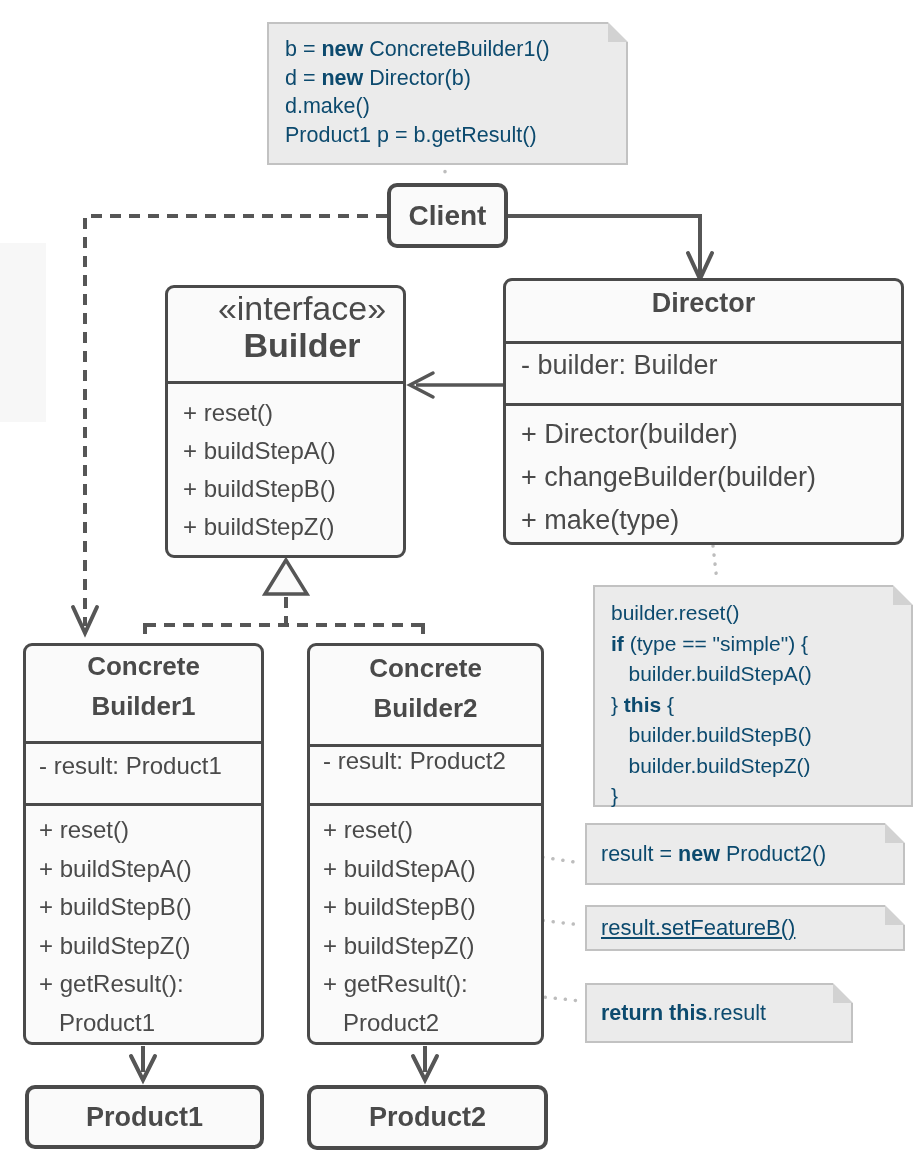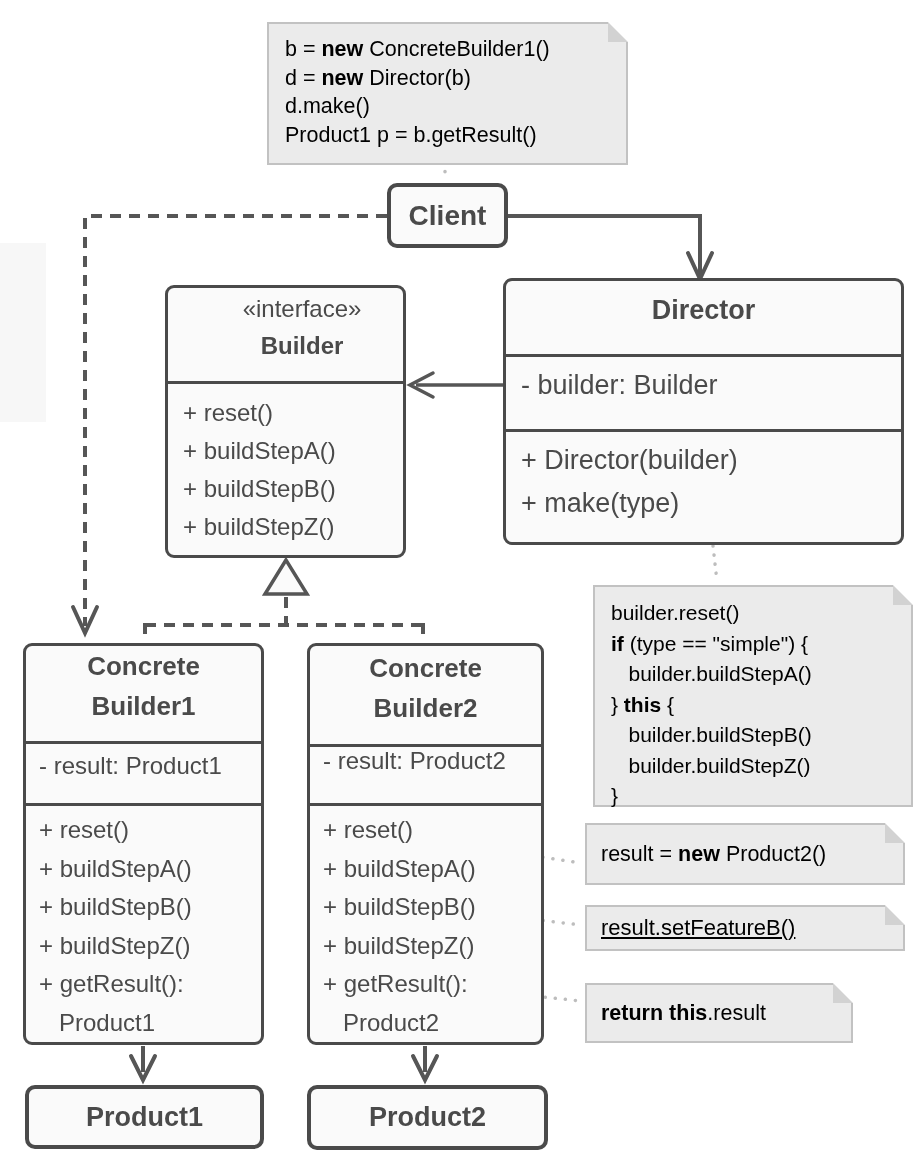--- a/index.html
+++ b/index.html
@@ -24,21 +24,21 @@
   .small-box{
     position:absolute;box-sizing:border-box;
     background:#fafafa;border:4px solid #4a4a4a;border-radius:10px;
     display:flex;align-items:center;justify-content:center;
     font-weight:bold;
   }
   
   .note{
     position:absolute;box-sizing:border-box;
     background:#ebebeb;border:2px solid #c2c2c2;
-    color:#000000;
+    color:#0c4a6e;
   }
   .note::after{
     content:"";position:absolute;top:-2px;right:-2px;width:0;height:0;
     border-style:solid;border-width:0 20px 20px 0;
     border-color:transparent #ffffff #d2d2d2 transparent;
   }
   .cline{white-space:pre;}
   .bold{font-weight:bold;}
   .code-note{padding:11px 8px 0 16px;}
   .tag-note{display:flex;align-items:center;padding-left:14px;}
@@ -128,33 +128,33 @@
 
 <div class="note tag-note" style="left:585px;top:983px;width:268px;height:60px;font-size:21.5px;">
     <div class="cline"><span class="bold">return this</span><span>.result</span></div>
   </div>
 
 <div class="small-box" style="left:387px;top:183px;width:121px;height:65px;font-size:28px;">
   <span>Client</span>
 </div>
 
 <div class="uml" style="left:165px;top:285px;width:241px;height:273px;">
-  <div class="sec hdr" style="height:78px;font-size:24px;line-height:37px;padding-left:33px;">
+  <div class="sec hdr" style="height:78px;font-size:34px;line-height:37px;padding-left:33px;">
     <div class="stereo">«interface»</div>
     <div>Builder</div>
   </div>
   <div class="sec methods" style="flex:1;padding:10px 0 0 15px;font-size:24px;line-height:38px;"><div class="mline">+ reset()</div><div class="mline">+ buildStepA()</div><div class="mline">+ buildStepB()</div><div class="mline">+ buildStepZ()</div></div>
 </div>
 
 <div class="uml" style="left:503px;top:278px;width:401px;height:267px;">
   <div class="sec hdr" style="height:58px;font-size:27px;">
     <div>Director</div>
   </div>
   <div class="sec methods" style="height:60px;display:flex;flex-direction:column;justify-content:center;padding-left:15px;font-size:27px;"><div class="mline">- builder: Builder</div></div>
-  <div class="sec methods" style="flex:1;padding:7px 0 0 15px;font-size:27px;line-height:43px;"><div class="mline">+ Director(builder)</div><div class="mline">+ make(type)</div></div>
+  <div class="sec methods" style="flex:1;padding:7px 0 0 15px;font-size:27px;line-height:43px;"><div class="mline">+ Director(builder)</div><div class="mline">+ changeBuilder(builder)</div><div class="mline">+ make(type)</div></div>
 </div>
 
 <div class="uml" style="left:23px;top:643px;width:241px;height:402px;">
   <div class="sec hdr" style="height:96px;font-size:26px;line-height:40px;">
     <div>Concrete</div>
     <div>Builder1</div>
   </div>
   <div class="sec methods" style="height:58px;display:flex;flex-direction:column;justify-content:center;padding-left:13px;font-size:24px;"><div class="mline">- result: Product1</div></div>
   <div class="sec methods" style="flex:1;padding:5px 0 0 13px;font-size:24px;line-height:38.5px;"><div class="mline">+ reset()</div><div class="mline">+ buildStepA()</div><div class="mline">+ buildStepB()</div><div class="mline">+ buildStepZ()</div><div class="mline">+ getResult():</div><div class="mline">   Product1</div></div>
 </div>

